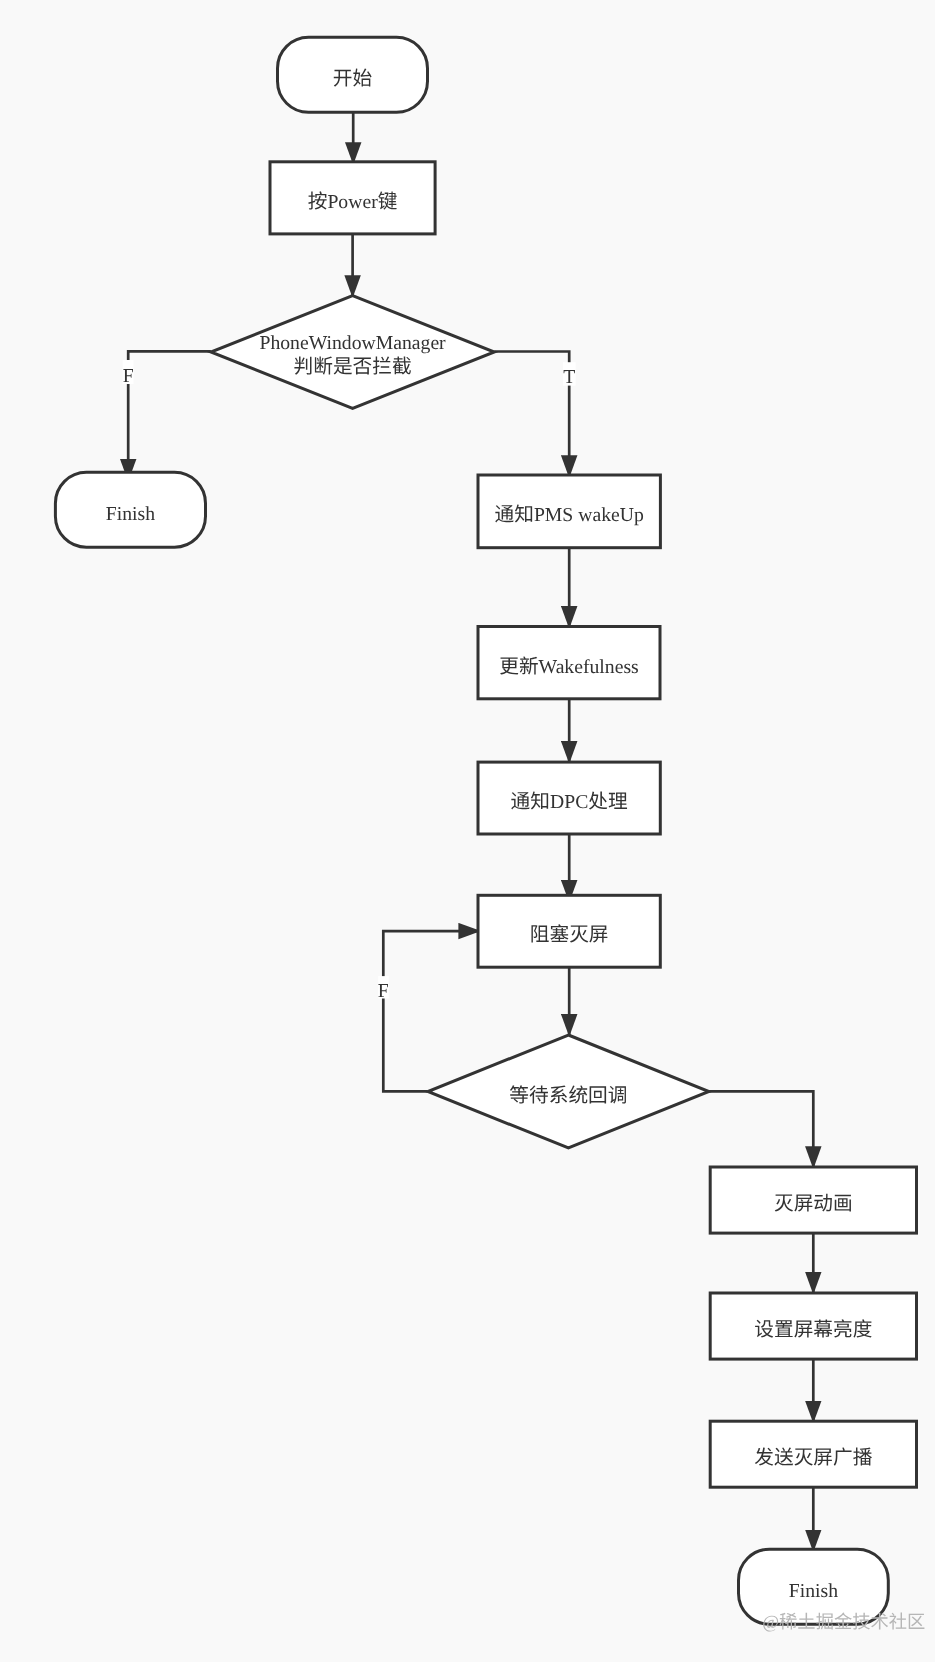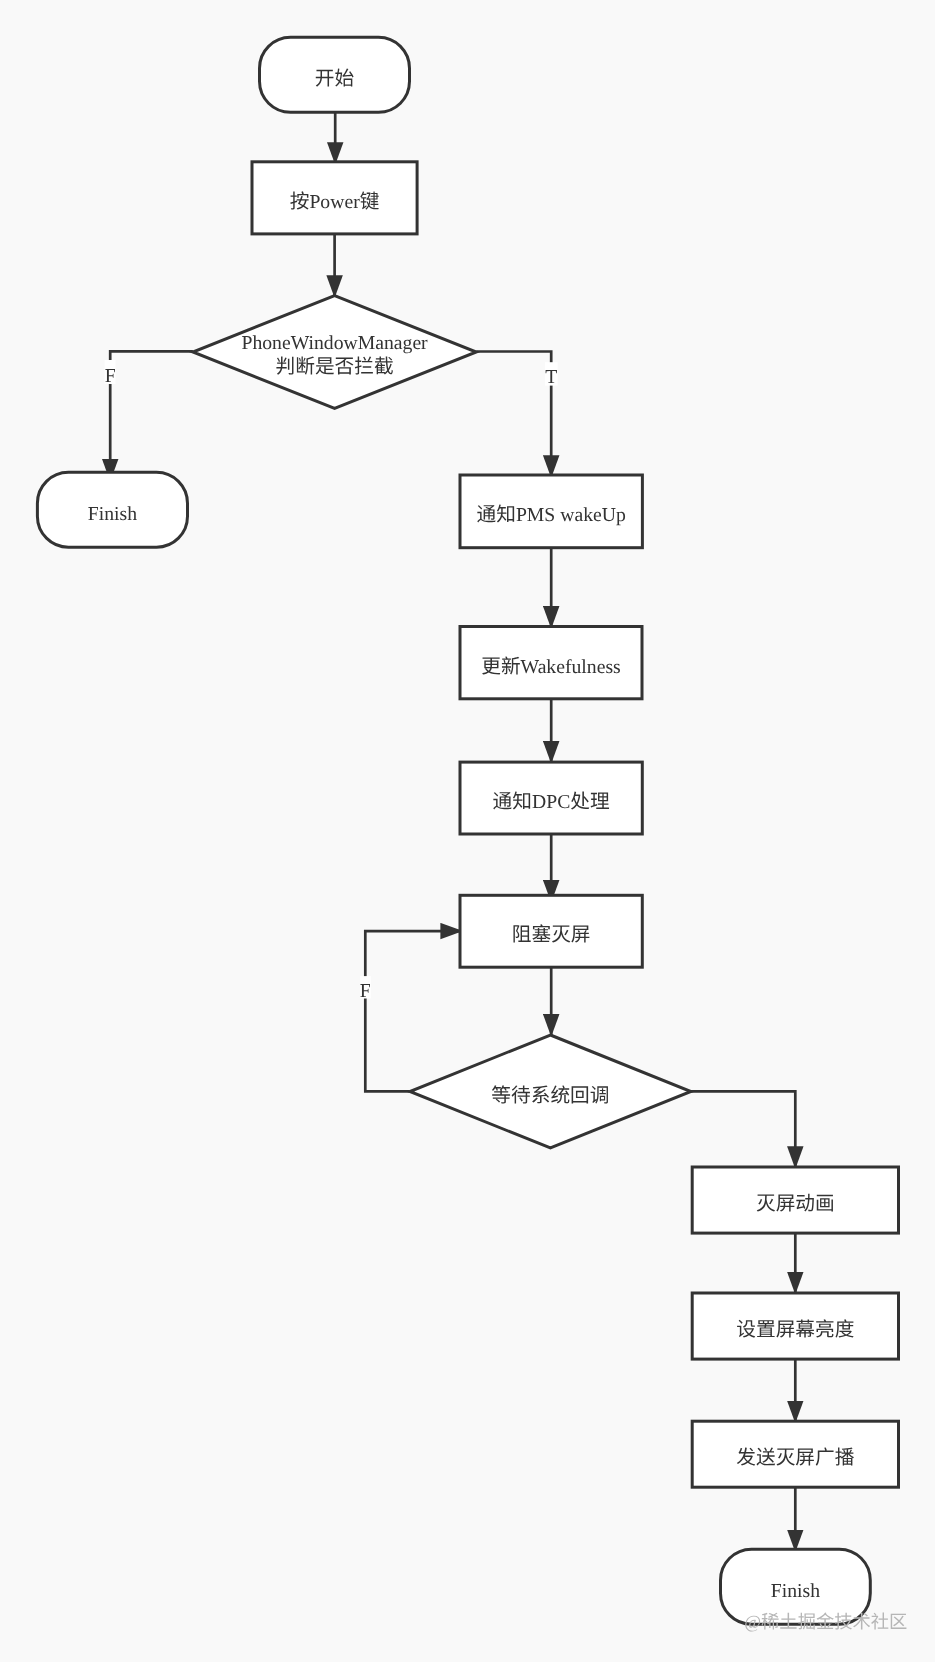--- a/index.html
+++ b/index.html
@@ -1,20 +1,20 @@
 <!DOCTYPE html>
 <html><head>
 <meta charset="utf-8">
 <title>flowchart</title>
 <style>
   html,body{margin:0;padding:0;}
   body{width:935px;height:1662px;background:#f9f9f9;overflow:hidden;
        font-family:"Liberation Serif","Noto Sans CJK SC","DejaVu Serif",serif;
        -webkit-font-smoothing:antialiased;}
-  #stage{position:relative;width:814px;height:1662px;}
+  #stage{position:relative;width:814px;height:1662px;padding-left:18px;}
   svg{display:block;}
   text{text-rendering:geometricPrecision;will-change:opacity;}
   .node-label{font-size:19.7px;fill:#333333;}
   .edge-label{font-size:19.7px;fill:#333333;}
   .watermark{fill:#b6b6b6;font-size:18.3px;}
   .nd{fill:#ffffff;stroke:#333333;stroke-width:3.0;stroke-linejoin:miter;}
   .ed{fill:none;stroke:#333333;stroke-width:2.7;}
   .lbl-bg{fill:#ffffff;}
 </style>
 </head>

